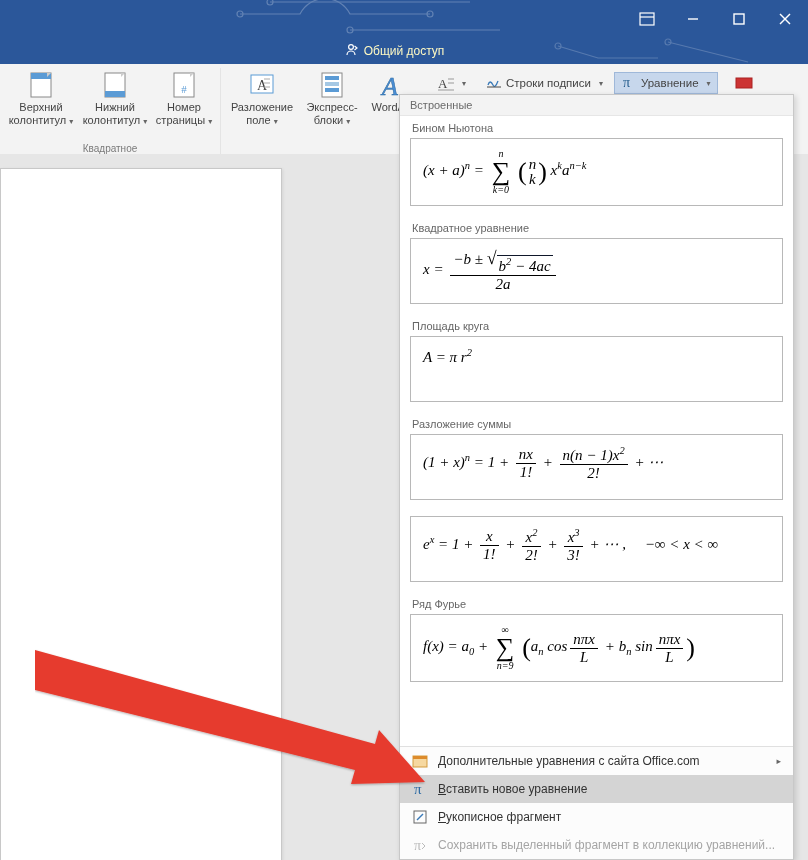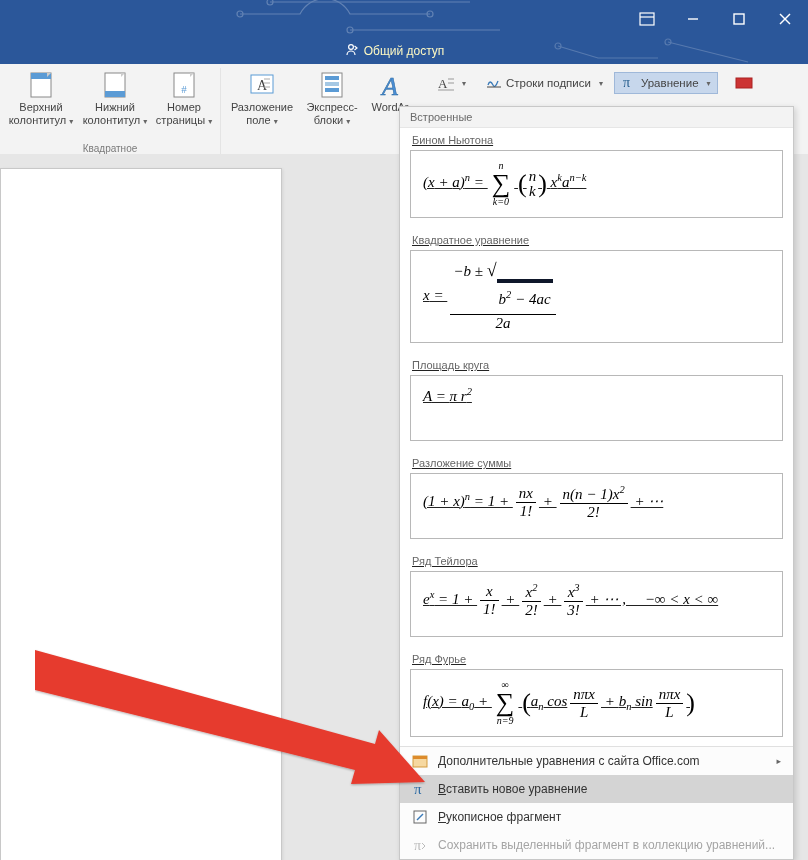--- a/index.html
+++ b/index.html
@@ -24,45 +24,45 @@
   .grp-label{font-size:10px;color:#7a7a7a;margin-top:auto;margin-bottom:4px;}
   .ribbon-right{margin-left:8px;display:flex;flex-direction:column;gap:2px;padding-top:4px;flex:1;}
   .rb-row{display:flex;align-items:center;gap:4px;}
   .rb-btn{display:flex;align-items:center;gap:4px;padding:2px 6px;border:1px solid transparent;font-size:11.5px;color:#444;}
   .rb-btn.active{background:#c7d7ec;border:1px solid #9fb8d9;}
   .rb-btn .sm-arrow{font-size:8px;color:#666;margin-left:4px;}
   
   .workarea{position:absolute;left:0;right:0;top:154px;bottom:0;background:#e6e6e6;}
   .page{position:absolute;left:0;top:14px;width:280px;height:700px;background:#fff;border:1px solid #c8c8c8;box-shadow:1px 1px 3px rgba(0,0,0,.08);}
   
-  .eq-panel{position:absolute;left:399px;top:106px;width:393px;bottom:0;background:#fff;border:1px solid #c8c8c8;box-shadow:2px 2px 6px rgba(0,0,0,.15);display:flex;flex-direction:column;}
+  .eq-panel{position:absolute;left:399px;top:94px;width:393px;bottom:0;background:#fff;border:1px solid #c8c8c8;box-shadow:2px 2px 6px rgba(0,0,0,.15);display:flex;flex-direction:column;}
   .eq-header{padding:4px 10px;font-size:11px;color:#6a6a6a;background:#f3f3f3;border-bottom:1px solid #e6e6e6;}
   .eq-scroll{flex:1;overflow-y:scroll;padding:4px 10px 0 10px;}
-  .eq-item{margin-bottom:16px;text-decoration:underline;}
+  .eq-item{margin-bottom:16px;}
   .eq-title{font-size:11px;color:#666;margin:2px 2px 4px 2px;}
   .eq-box{border:1px solid #b8b8b8;background:#fff;padding:10px 12px;font-family:"Cambria Math","Times New Roman",serif;font-size:15px;font-style:italic;min-height:44px;color:#000;}
   .eq-footer{border-top:1px solid #e0e0e0;background:#fcfcfc;}
   .eq-menu-item{display:flex;align-items:center;gap:10px;padding:6px 12px;font-size:12px;color:#333;}
   .eq-menu-item.disabled{color:#a5a5a5;}
   .eq-menu-item.highlight{background:#d4d4d4;}
   .eq-menu-item .mi-ic{width:16px;height:16px;display:flex;align-items:center;justify-content:center;}
   .eq-menu-item u{text-decoration:underline;}
   
   .frac{display:inline-block;vertical-align:middle;text-align:center;margin:0 3px;}
   .frac .num{display:block;border-bottom:1px solid #000;padding:0 3px;}
   .frac .den{display:block;padding:0 3px;}
   sup,sub{font-size:.7em;}
   .sigma{display:inline-flex;flex-direction:column;align-items:center;vertical-align:middle;margin:0 4px;line-height:1;}
   .sigma .top, .sigma .bot{font-size:10px;font-style:italic;}
   .sigma .mid{font-size:26px;font-style:normal;font-family:serif;}
   .binom{display:inline-block;vertical-align:middle;text-align:center;margin:0 2px;}
   .binom span{display:block;line-height:1;}
   .sqrt{display:inline-flex;align-items:flex-start;}
   .sqrt .rad{font-style:normal;font-size:18px;line-height:1;}
-  .sqrt .body{border-top:4px solid #0f172a;padding:6px 2px;margin-top:18px;}
+  .sqrt .body{border-top:1px solid #0f172a;padding:0 2px;margin-top:6px;}
   .big{font-size:26px;font-style:normal;font-family:serif;vertical-align:middle;}
   
   .arrow{position:absolute;left:35px;top:640px;pointer-events:none;}
   
   .eq-scroll::-webkit-scrollbar{width:18px;}
   .eq-scroll::-webkit-scrollbar-track{background:#f1f1f1;}
   .eq-scroll::-webkit-scrollbar-thumb{background:#c8c8c8;border:1px solid #a8a8a8;}
   .eq-scroll::-webkit-scrollbar-button{background:#f1f1f1;height:18px;border:1px solid #d0d0d0;}
 </style>
 </head>
@@ -280,21 +280,20 @@
       <div class="eq-item">
         <div class="eq-title">Разложение суммы</div>
         <div class="eq-box">
           (1 + <i>x</i>)<sup>n</sup> = 1 +
           <span class="frac"><span class="num"><i>nx</i></span><span class="den">1!</span></span> +
           <span class="frac"><span class="num"><i>n</i>(<i>n</i> − 1)<i>x</i><sup>2</sup></span><span class="den">2!</span></span> + ⋯
         </div>
       </div>
 
       <div class="eq-item">
-        <div class="eq-title">Ряд Тейлора</div>
         <div class="eq-box">
           <i>e</i><sup>x</sup> = 1 +
           <span class="frac"><span class="num"><i>x</i></span><span class="den">1!</span></span> +
           <span class="frac"><span class="num"><i>x</i><sup>2</sup></span><span class="den">2!</span></span> +
           <span class="frac"><span class="num"><i>x</i><sup>3</sup></span><span class="den">3!</span></span> + ⋯ ,
           &nbsp;&nbsp;&nbsp; −∞ &lt; <i>x</i> &lt; ∞
         </div>
       </div>
 
       <div class="eq-item">

